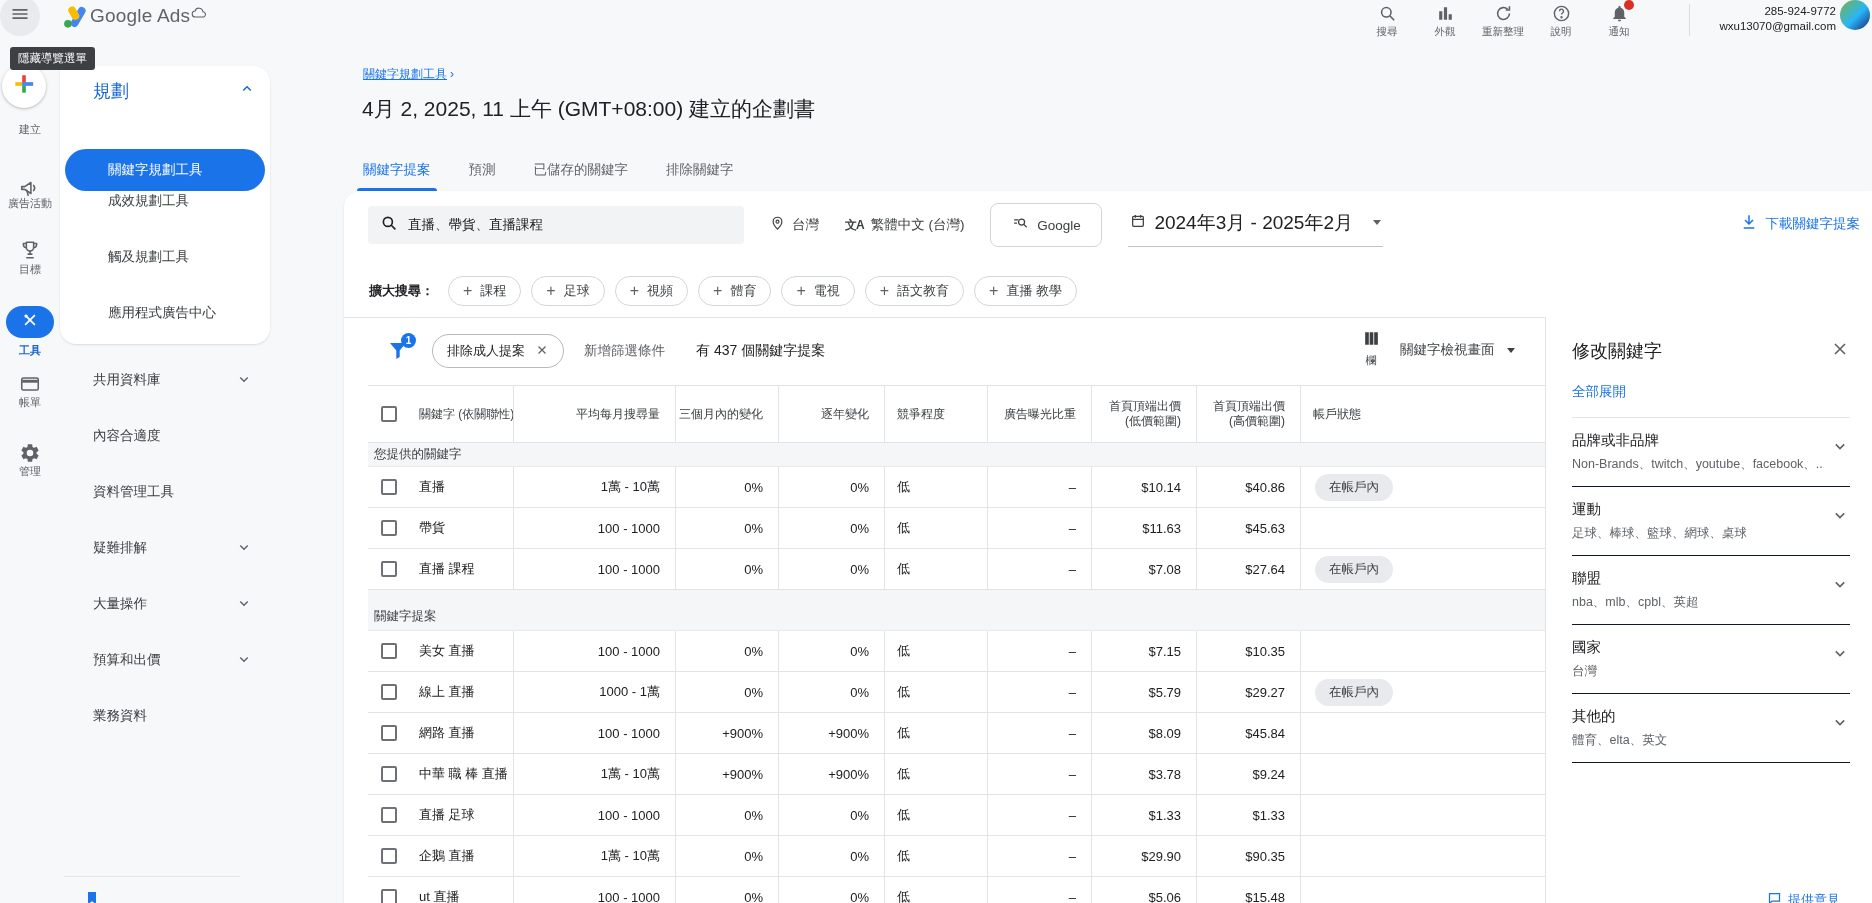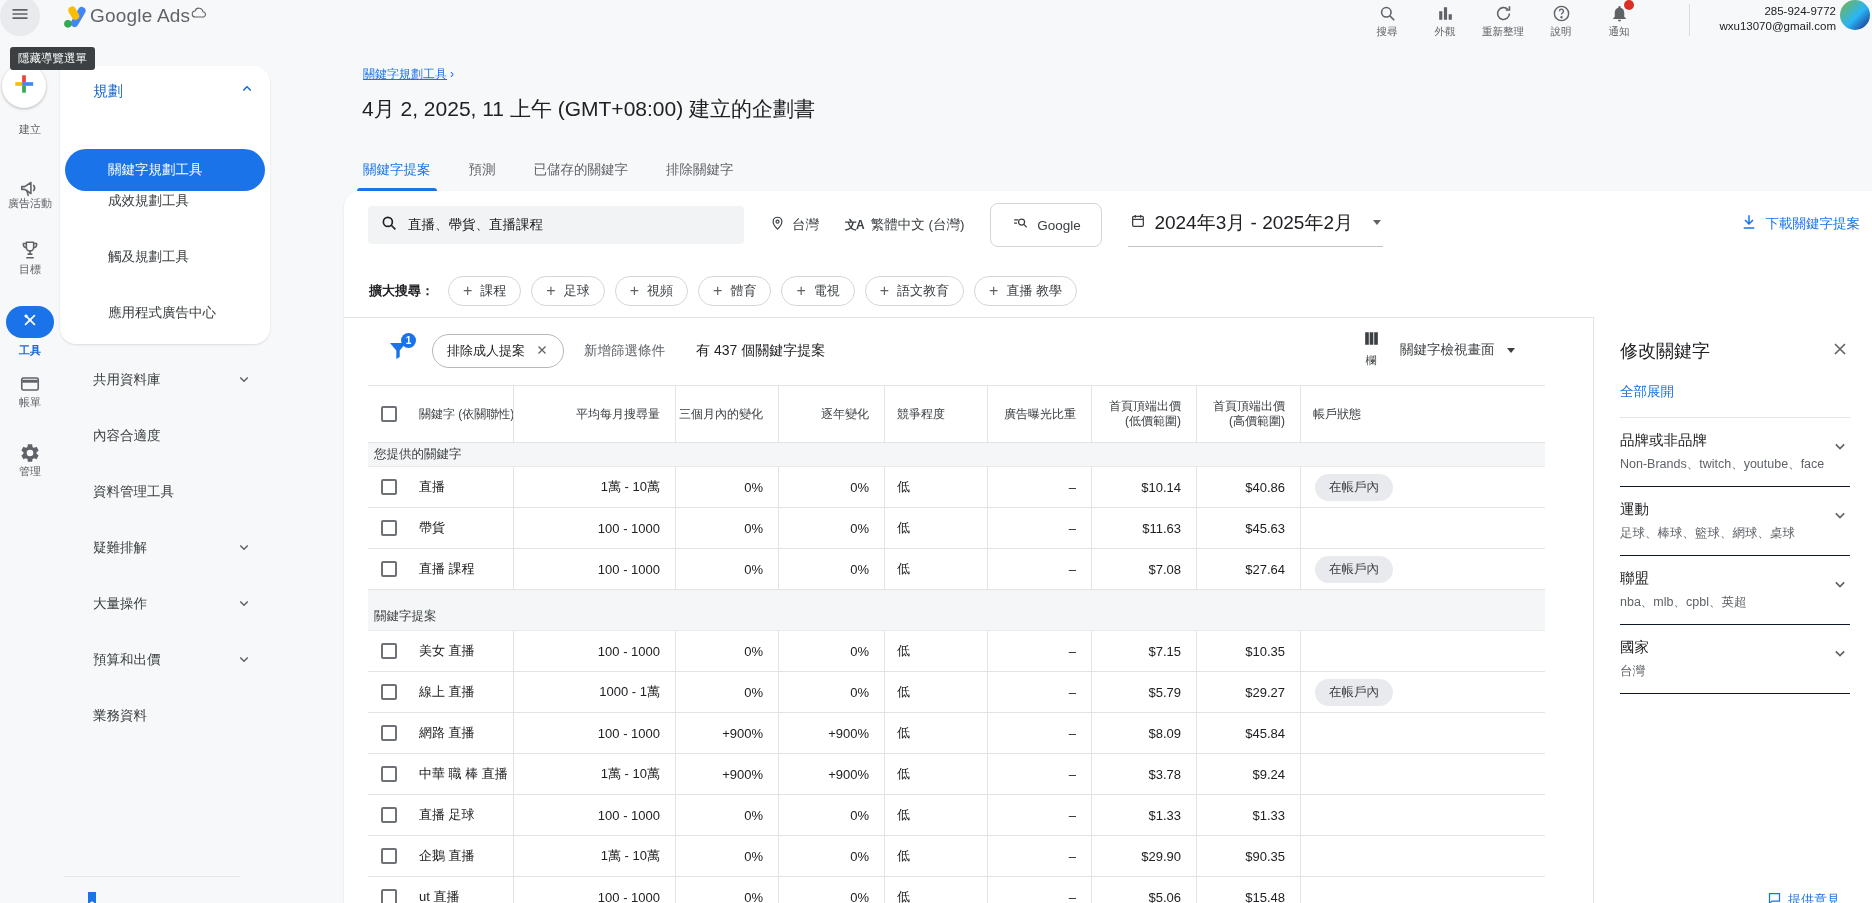--- a/index.html
+++ b/index.html
@@ -32,21 +32,21 @@
     box-shadow:0 1px 3px rgba(60,64,67,.35); display:flex; align-items:center; justify-content:center; cursor:pointer; }
   .rail-pill { position:absolute; left:6px; width:48px; height:32px; border-radius:16px; background:#1a73e8;
     display:flex; align-items:center; justify-content:center; cursor:pointer; }
   .rail-label.active { color:#1967d2; font-weight:700; }
 
   
   .side-card { position:absolute; left:60px; top:66px; width:210px; height:278px; background:#fff;
     border-radius:0 16px 16px 16px; box-shadow:0 1px 2px rgba(60,64,67,.15); }
   .nav-group-header { position:absolute; left:33px; right:14px; top:12px; height:26px; display:flex;
     align-items:center; justify-content:space-between; cursor:pointer; }
-  .nav-group-header .t { font-size:15px; color:#1967d2; }
+  .nav-group-header .t { font-size:18px; color:#1967d2; }
   .nav-pill { position:absolute; left:5px; right:5px; top:83px; height:42px; border-radius:21px; background:#1a73e8;
     color:#fff; font-size:13.5px; display:flex; align-items:center; padding-left:43px; cursor:pointer; }
   .nav-sub { position:absolute; left:48px; font-size:13.5px; color:#3c4043; cursor:pointer; white-space:nowrap; }
   .side-list { position:absolute; left:60px; top:352px; width:210px; }
   .side-item { height:56px; display:flex; align-items:center; justify-content:space-between;
     padding:0 17px 0 33px; font-size:13.5px; color:#3c4043; cursor:pointer; }
   .side-divider { position:absolute; left:64px; top:876px; width:176px; height:1px; background:#e4e6e8; }
   .side-bottom-ic { position:absolute; left:84px; top:889px; }
 
   
@@ -116,21 +116,21 @@
   .cb { width:16px; height:16px; border:2px solid #6e7277; border-radius:2px; margin-left:13px; cursor:pointer; flex:none; }
   .sec-row { background:#f5f6f7; display:flex; align-items:center; padding-left:6px;
     font-size:12.5px; color:#3c4043; border-bottom:1px solid #e9eaec; }
   .sec-row.first { height:24px; }
   .sec-row.second { height:41px; padding-top:13px; }
   .status-pill { background:#e9eaed; border-radius:14px; padding:5px 14px; font-size:12.5px;
     color:#3c4043; margin-left:14px; white-space:nowrap; }
 
   
   .panel { position:absolute; left:1201px; top:126px; right:0; bottom:0; border-left:1px solid #e2e3e5;
-    background:#fff; padding:0 22px 0 26px;margin-left:48px; }
+    background:#fff; padding:0 22px 0 26px; }
   .panel-head { margin-top:22px; display:flex; align-items:flex-start; justify-content:space-between; }
   .panel-title { font-size:18px; color:#202124; }
   .panel-expand { margin-top:20px; font-size:13.5px; color:#1a73e8; cursor:pointer; }
   .panel-hr { margin-top:16px; height:1px; background:#e4e5e7; }
   .pgroup { position:relative; padding:13px 26px 13px 0; border-bottom:1px solid #0f172a; cursor:pointer; }
   .pgroup .t { font-size:14.5px; color:#202124; }
   .pgroup .s { font-size:12.5px; color:#5f6368; margin-top:6px; white-space:nowrap; overflow:hidden; }
   .pgroup .chev { position:absolute; right:0; top:18px; }
   .feedback { position:absolute; right:32px; bottom:-6px; display:flex; align-items:center; gap:6px;
     color:#1a73e8; font-size:13px; cursor:pointer; }
@@ -735,20 +735,29 @@
           <div class="pgroup">
             <div class="t">國家</div>
             <div class="s">台灣</div>
             <span class="chev">
               <svg width="20" height="20" viewBox="0 0 24 24" fill="none" stroke="#5f6368" stroke-width="2">
                 <path d="m7 10 5 5 5-5"></path>
               </svg>
             </span>
           </div>
 
+          <div class="pgroup">
+            <div class="t">其他的</div>
+            <div class="s">體育、elta、英文</div>
+            <span class="chev">
+              <svg width="20" height="20" viewBox="0 0 24 24" fill="none" stroke="#5f6368" stroke-width="2">
+                <path d="m7 10 5 5 5-5"></path>
+              </svg>
+            </span>
+          </div>
         </div>
       <div class="feedback">
         <span>
           <svg width="15" height="15" viewBox="0 0 24 24" fill="none" stroke="#1a73e8" stroke-width="2">
               <path d="M4 4h16v12H8l-4 4V4z"></path>
             </svg>
         </span>
         <span>提供意見</span>
       </div>
     </div>

